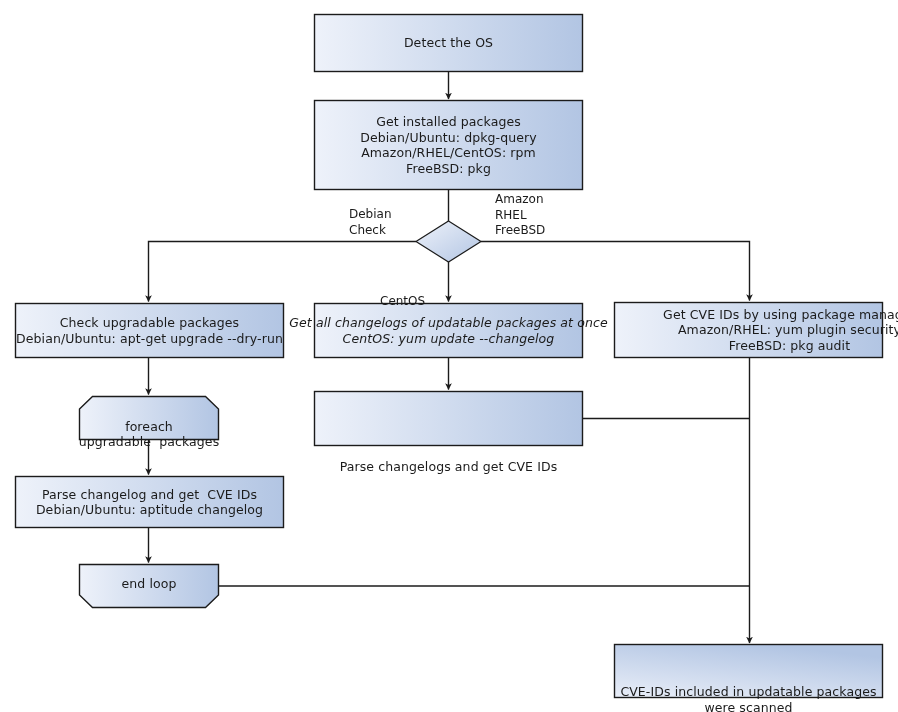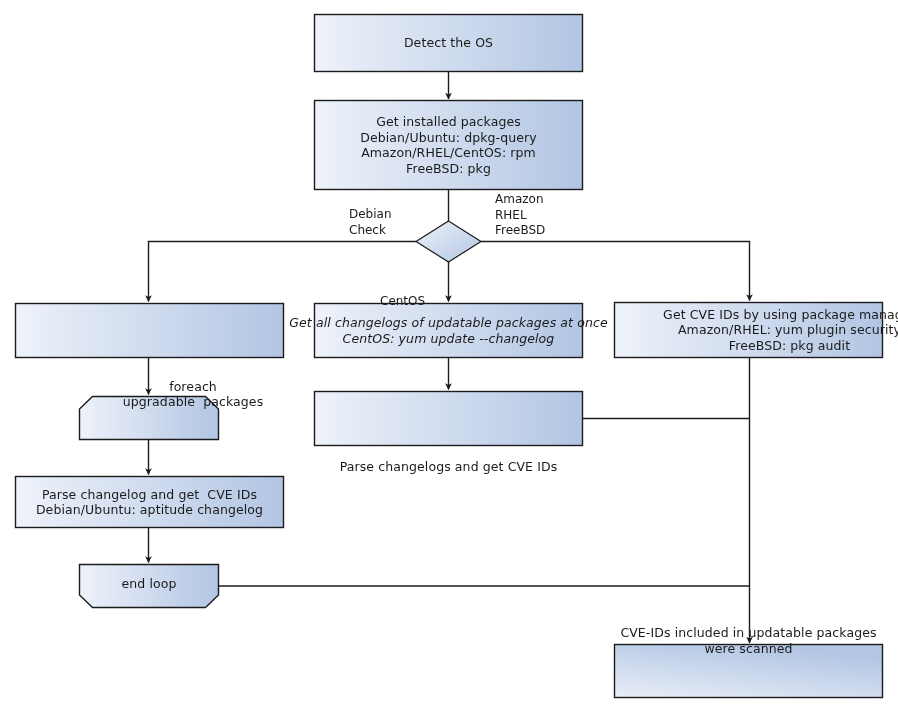--- a/index.html
+++ b/index.html
@@ -132,39 +132,41 @@
 
   <div id="labels">
 
     <div class="node-text" style="left:314px; top:14px; width:269px; height:58px;">Detect the OS</div>
 
     <div class="node-text" style="left:314px; top:100px; width:269px; height:90px;">Get installed packages
 Debian/Ubuntu: dpkg-query
 Amazon/RHEL/CentOS: rpm
 FreeBSD: pkg</div>
 
+    <div class="node-text" style="left:15px; top:303px; width:269px; height:55px;">Check upgradable packages
+Debian/Ubuntu: apt-get upgrade --dry-run</div>
 
     <div class="node-text" style="left:310px; top:303px; width:277px; height:55px;font-style:italic;">Get all changelogs of updatable packages at once
 CentOS: yum update --changelog</div>
 
     <div class="node-text" style="left:614px; top:302px; width:269px; height:56px;margin-left:41px;">Get CVE IDs by using package manager
 Amazon/RHEL: yum plugin security
 FreeBSD: pkg audit</div>
 
-    <div class="node-text" style="left:79px; top:372px; width:140px; height:44px;margin-left:44px;">foreach
+    <div class="node-text" style="left:79px; top:412px; width:140px; height:44px;">foreach
 upgradable  packages</div>
 
     <div class="node-text" style="left:314px; top:391px; width:269px; height:55px;margin-top:48px;">Parse changelogs and get CVE IDs</div>
 
     <div class="node-text" style="left:79px; top:564px; width:140px; height:40px;">end loop</div>
 
     <div class="node-text" style="left:15px; top:476px; width:269px; height:52px;">Parse changelog and get  CVE IDs
 Debian/Ubuntu: aptitude changelog</div>
 
-    <div class="node-text" style="left:614px; top:609px; width:269px; height:44px; align-items:flex-start; padding-top:16px; box-sizing:border-box;">CVE-IDs included in updatable packages
+    <div class="node-text" style="left:614px; top:668px; width:269px; height:44px; align-items:flex-start; padding-top:16px; box-sizing:border-box;">CVE-IDs included in updatable packages
 were scanned</div>
 
     <div class="edge-label" style="left:349px; top:207px; width:62px;">Debian
 Check</div>
 
     <div class="edge-label" style="left:495px; top:192px; width:66px;">Amazon
 RHEL
 FreeBSD</div>
 
     <div class="edge-label" style="left:380px; top:266px; width:50px;margin-top:28px;">CentOS</div>

